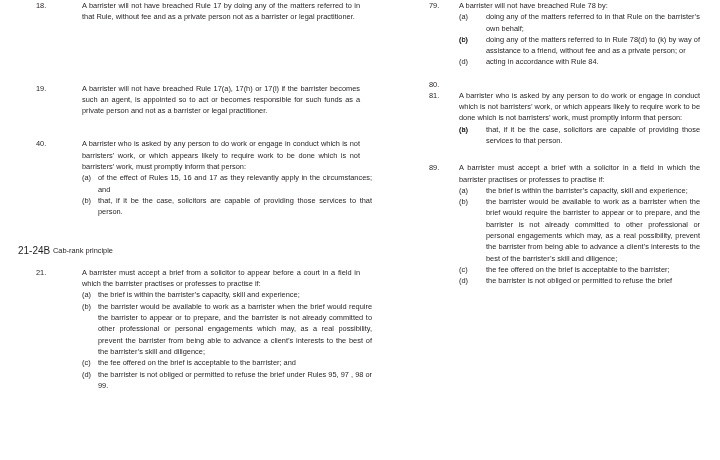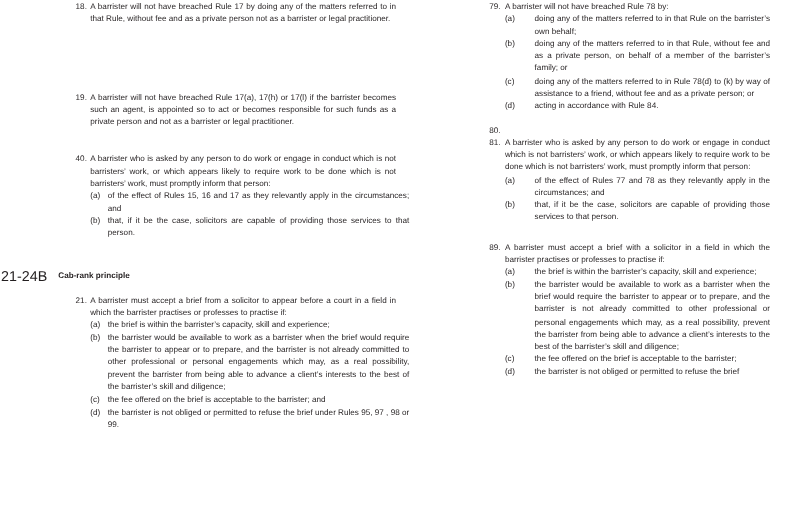--- a/index.html
+++ b/index.html
@@ -28,27 +28,27 @@
   }
   .body{
     font-size:7.4px;
     line-height:11.3px;
     text-align:justify;
     text-justify:inter-word;
     hyphens:none;
   }
 
   
-  .col-left .marker{left:53px;width:26px;text-align:right;}
+  .col-left .marker{left:36px;width:26px;}
   .col-left .body{margin-left:82px;margin-right:16px;}
   .col-left .sub .sub-marker{left:82px;width:26px;}
   .col-left .sub .sub-body{margin-left:98px;margin-right:4px;}
 
   
-  .col-right .marker{left:29px;width:26px;text-align:right;}
+  .col-right .marker{left:29px;width:26px;}
   .col-right .body{margin-left:59px;margin-right:20px;}
   .col-right .sub .sub-marker{left:59px;width:26px;}
   .col-right .sub .sub-body{margin-left:86px;margin-right:20px;}
 
   .sub{position:relative;}
   .sub-marker{
     position:absolute;
     font-size:7.4px;
     line-height:11.3px;
   }
@@ -56,27 +56,27 @@
     font-size:7.4px;
     line-height:11.3px;
     text-align:justify;
     text-justify:inter-word;
   }
 
   
 
   .heading-row{position:relative;}
   .heading-num{
-    position:absolute;left:1px;top:0;
-    font-size:13px;line-height:11.3px;
+    position:absolute;left:18px;top:0;
+    font-size:10px;line-height:11.3px;
   }
   .heading-title{
     margin-left:53px;
     font-size:7.4px;line-height:11.3px;
-    font-weight:bold;
+    font-weight:normal;
   }
 
   .spacer-xs{height:5px;}
   .spacer-sm{height:11px;}
   .spacer-md{height:16px;}
   .spacer-lg{height:22px;}
 </style>
 </head>
 <body>
 
@@ -150,21 +150,20 @@
 
     <div class="clause">
       <div class="marker">79.</div>
       <div class="body">A barrister will not have breached Rule 78 by:</div>
       <div class="sub">
         <div class="sub-marker">(a)</div>
         <div class="sub-body">doing any of the matters referred to in that Rule on the barrister’s own behalf;</div>
       </div>
       <div class="sub">
         <div class="sub-marker">(b)</div>
-        <div class="sub-body">doing any of the matters referred to in that Rule, without fee and as a private person, on behalf of a member of the barrister’s family; or</div>
       </div>
       <div class="sub">
         <div class="sub-marker">(c)</div>
         <div class="sub-body">doing any of the matters referred to in Rule 78(d) to (k) by way of assistance to a friend, without fee and as a private person; or</div>
       </div>
       <div class="sub">
         <div class="sub-marker">(d)</div>
         <div class="sub-body">acting in accordance with Rule 84.</div>
       </div>
     </div>
@@ -175,21 +174,20 @@
       <div class="marker">80.</div>
     </div>
 
     <div class="spacer-sm"></div>
 
     <div class="clause">
       <div class="marker">81.</div>
       <div class="body">A barrister who is asked by any person to do work or engage in conduct which is not barristers’ work, or which appears likely to require work to be done which is not barristers’ work, must promptly inform that person:</div>
       <div class="sub">
         <div class="sub-marker">(a)</div>
-        <div class="sub-body">of the effect of Rules 77 and 78 as they relevantly apply in the circumstances; and</div>
       </div>
       <div class="sub">
         <div class="sub-marker">(b)</div>
         <div class="sub-body">that, if it be the case, solicitors are capable of providing those services to that person.</div>
       </div>
     </div>
 
     <div class="spacer-md"></div>
 
     <div class="clause">

